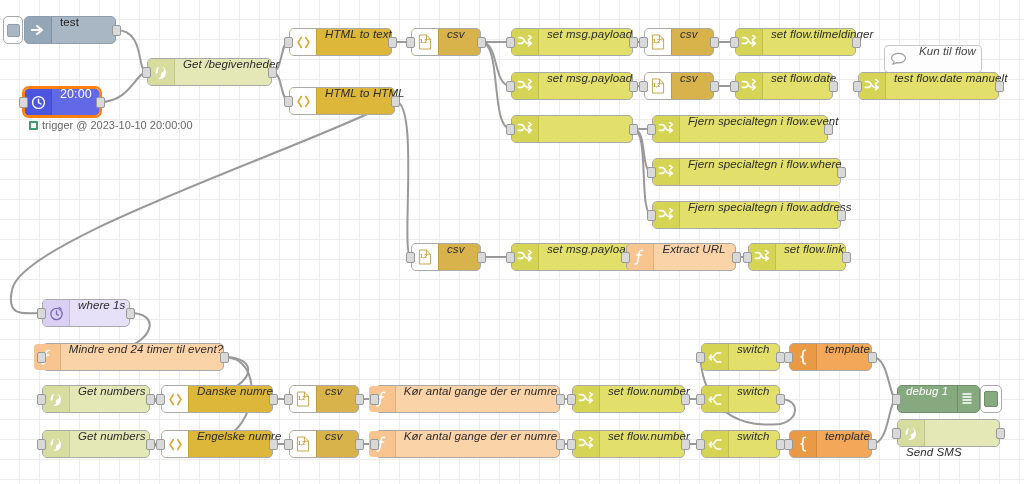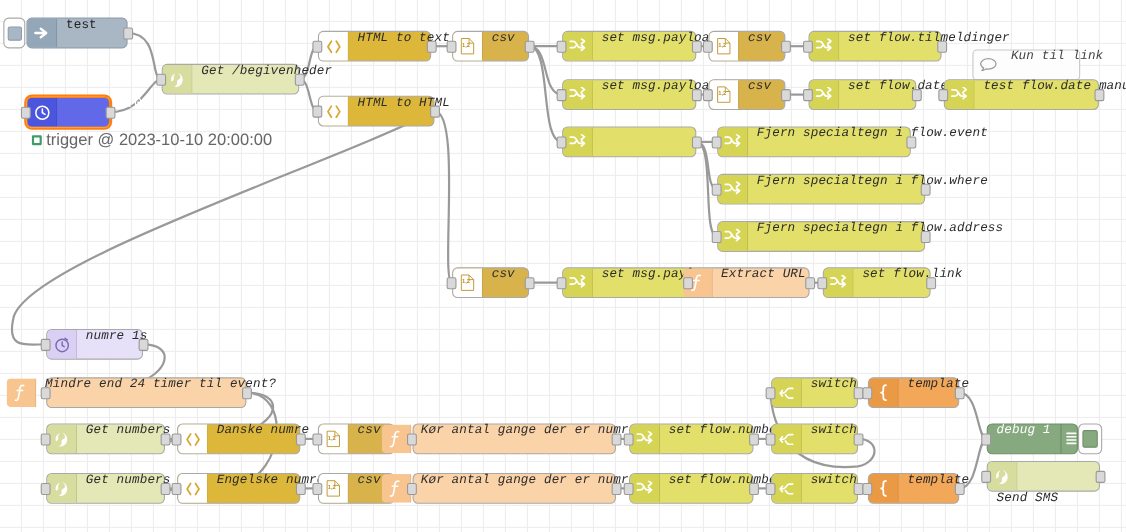--- a/index.html
+++ b/index.html
@@ -38,21 +38,20 @@
     background:rgba(0,0,0,0.07);
     display:flex;align-items:center;justify-content:center;
     color:#fff;font-size:12px;font-weight:bold;
   }
   .node .label{
     display:flex;align-items:center;
     padding:0 9px 16px 8px;
     white-space:nowrap;
     font-style:italic;
     letter-spacing:.1px;
-    font-family:Liberation Mono, monospace;
   }
   .node .label.plain{font-style:normal;}
 
   
   .port{
     position:absolute;width:9px;height:11px;top:8px;
     background:#d9d9d9;border:1px solid #999;border-radius:2px;
     box-sizing:border-box;
   }
   .port.in{left:-6px;}
@@ -62,21 +61,21 @@
   .n-link{background:#a9b7c4;border-color:#8d9dab;}
   .n-link .icon{background:#94a7b8;border-right-color:rgba(0,0,0,0.12);}
   .n-link .label{font-style:normal;color:#222;}
   .linkbtn{
     position:absolute;left:-22px;top:-1px;width:20px;height:28px;
     box-sizing:border-box;background:#fdfdfd;border:1px solid #a9a9a9;
     border-radius:5px;display:flex;align-items:center;justify-content:center;
   }
   .linkbtn i{display:block;width:11px;height:11px;background:#a9b7c4;border:1px solid #8d9dab;border-radius:2px;}
 
-  .n-inject{background:#6169e8;border-color:#4a52d6;color:#fff;gap:39px;}
+  .n-inject{background:#6169e8;border-color:#4a52d6;color:#fff;}
   .n-inject .icon{background:#4c55dd;}
   .n-inject .label{font-style:normal;color:#fff;font-size:12.5px;}
   .n-inject.selected{outline:2px solid #ff7f0e;outline-offset:0px;border-color:#ff7f0e;}
 
   .n-http{background:#e4e8b6;}
   .n-http .icon{background:#d7dc9f;}
 
   .n-html{background:#ddb73a;}
   .n-html .icon{background:#ffffff;border-right:1px solid #c9a52e;}
 
@@ -117,21 +116,21 @@
 
   .n-comment{
     background:#fdfdfd;border:1px solid #c7c7c7;border-radius:4px;
   }
   .n-comment .icon{background:transparent;border-right:none;color:#9b9b9b;}
   .n-comment .label{color:#444;}
 
   .status{
     position:absolute;left:4px;top:30px;
     display:flex;align-items:center;gap:4px;
-    font-size:15px;color:#666;white-space:nowrap;font-style:normal;text-align:right;
+    font-size:11px;color:#666;white-space:nowrap;font-style:normal;text-align:right;
   }
   .status .dot{
     width:9px;height:9px;box-sizing:border-box;
     border:2px solid #3f9b69;background:#fff;border-radius:1px;
   }
   .icon svg{display:block;}
 </style>
 </head>
 <body>
 
@@ -334,21 +333,21 @@
           </svg>
         </div>
         <div class="label">set flow.date</div>
       </div>
       <div class="node n-comment" style="left: 884px; top: 45px; width: 98px;">
         <div class="icon">
           <svg width="17" height="14" viewBox="0 0 18 14">
             <path d="M9 1C4.9 1 1.6 3.2 1.6 6c0 1.6 1.1 3 2.8 3.9-.2.9-.8 1.9-1.6 2.6 1.6-.2 3-.9 3.9-1.7.7.2 1.5.3 2.3.3 4.1 0 7.4-2.3 7.4-5.1S13.1 1 9 1z" fill="none" stroke="#9b9b9b" stroke-width="1.2" stroke-linejoin="round"></path>
           </svg>
         </div>
-        <div class="label">Kun til link</div>
+        <div class="label">Kun til flow</div>
       </div>
       <div class="node n-change" style="left: 858px; top: 72px; width: 141px;">
         <div class="port in"></div>
         <div class="port out"></div>
         <div class="icon">
           <svg width="16" height="15" viewBox="0 0 16 15">
             <path d="M1.4 2.6h2.9c1.3 0 2 1 2.8 2.4 1 1.8 1.8 3.4 3.1 3.4h3.4" stroke="#fff" stroke-width="1.6" fill="none" stroke-linecap="round"></path>
             <path d="M1.4 8.4h2.9c1.3 0 2-1 2.8-2.4" stroke="#fff" stroke-width="1.6" fill="none" stroke-linecap="round"></path>
             <path d="M11.6 6.1 14.3 8.4 11.6 10.7" stroke="#fff" stroke-width="1.6" fill="none" stroke-linecap="round" stroke-linejoin="round"></path>
             <path d="M11.6 0.6 14.3 2.9 11.6 5.2" stroke="#fff" stroke-width="1.6" fill="none" stroke-linecap="round" stroke-linejoin="round" transform="translate(0,-0.4)"></path>
@@ -446,21 +445,21 @@
       <div class="node n-delay" style="left: 42px; top: 299px; width: 88px;">
         <div class="port in"></div>
         <div class="port out"></div>
         <div class="icon">
           <svg width="15" height="15" viewBox="0 0 16 16">
             <circle cx="8" cy="8.6" r="6" fill="none" stroke="#7a6bb5" stroke-width="1.4"></circle>
             <path d="M8 5.1v3.5l2 1.2" stroke="#7a6bb5" stroke-width="1.4" fill="none" stroke-linecap="round"></path>
             <path d="M10.8 1.6 13 3.2" stroke="#7a6bb5" stroke-width="1.4" stroke-linecap="round"></path>
           </svg>
         </div>
-        <div class="label">numre 1s</div>
+        <div class="label">where 1s</div>
       </div>
       <div class="node n-function" style="left: 42px; top: 343px; width: 182px;">
         <div class="port in"></div>
         <div class="port out"></div>
         <div class="icon">
           <svg width="12" height="16" viewBox="0 0 12 16">
             <path d="M8.6 1.5c-1.7-.6-3 .2-3.4 2L4.5 6H2.6M7.6 6H2.8M5 6 3.6 13c-.4 1.8-1.4 2.3-2.6 1.8" stroke="#fff" stroke-width="1.5" fill="none" stroke-linecap="round"></path>
           </svg>
         </div>
         <div class="label">Mindre end 24 timer til event?</div>

